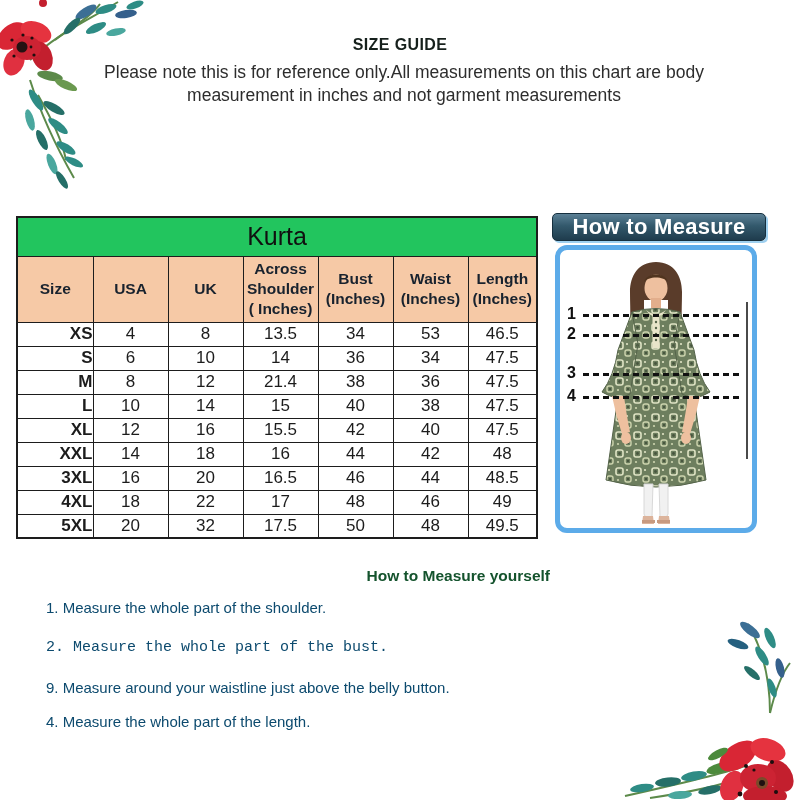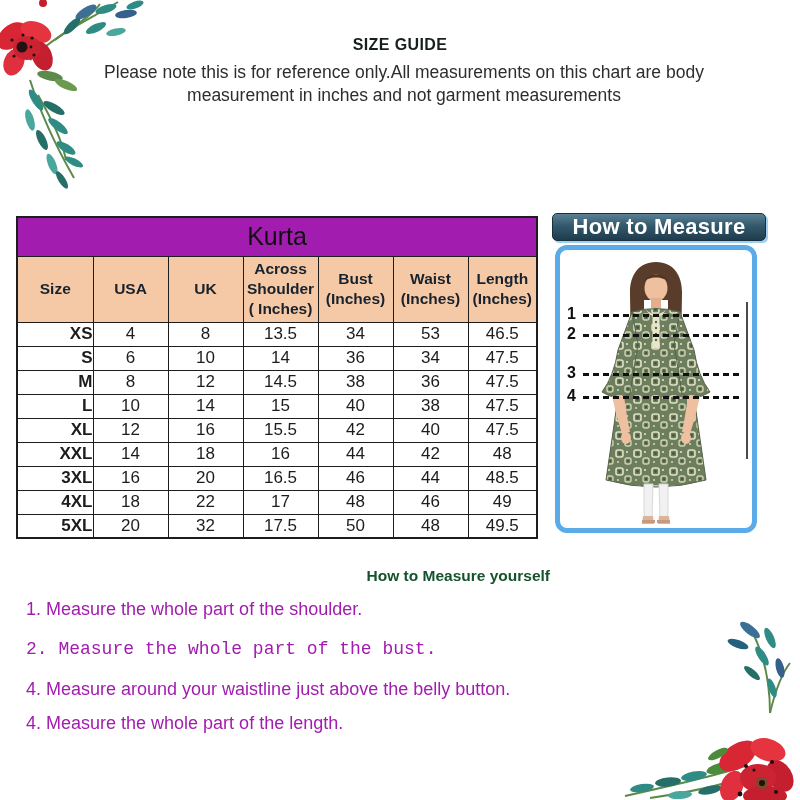--- a/index.html
+++ b/index.html
@@ -15,21 +15,21 @@
   }
 
   
   .size-table-wrap { position:absolute; left:16px; top:216px; }
   table.size-table { border-collapse:collapse; table-layout:fixed; width:520px; }
   table.size-table th, table.size-table td {
     border:1px solid #1d1d1d; text-align:center; vertical-align:middle; padding:0;
   }
   table.size-table { border:2px solid #1d1d1d; }
   .tbl-title th {
-    background:#a21caf; height:39px; font-size:25px; font-weight:normal; color:#101010;
+    background:#22c55e; height:39px; font-size:25px; font-weight:normal; color:#101010;
     border:2px solid #1d1d1d;
   }
   .tbl-head th {
     background:#f6c9a6; height:66px; font-size:15.5px; font-weight:bold; color:#18222e;
     line-height:20px; padding:0 2px;
   }
   .tbl-row td { height:24px; font-size:17px; color:#1c1c1c; background:#fff; }
   .tbl-row td.size-cell { font-weight:bold;text-align:right; }
 
   
@@ -54,21 +54,21 @@
   .mnum {
     position:absolute; left:7px; z-index:2; font-weight:bold; font-size:16px; color:#111;
   }
   .vline { position:absolute; left:186px; top:52px; width:2px; height:157px; background:#4a4a4a; z-index:2; }
 
   
   .instr-title {
     position:absolute; top:567px; left:0; width:550px; text-align:right;
     font-size:15.5px; font-weight:bold; color:#14532d;
   }
-  .instr-item { position:absolute; left:26px; font-size:18px; color:#a21caf; white-space:nowrap; }
+  .instr-item { position:absolute; left:46px; font-size:15px; color:#0c4a6e; white-space:nowrap; }
   .instr-item.i0 { top:599px; }
   .instr-item.i1 { top:639px;font-family:Liberation Mono, monospace; }
   .instr-item.i2 { top:679px; }
   .instr-item.i3 { top:713px; }
 
   .floral { position:absolute; pointer-events:none; }
   .floral-tl { left:0; top:0; }
   .floral-br { left:620px; top:618px; }
 </style>
 </head>
@@ -211,21 +211,21 @@
       <td>10</td>
       <td>14</td>
       <td>36</td>
       <td>34</td>
       <td>47.5</td>
     </tr>
     <tr class="tbl-row">
       <td class="size-cell">M</td>
       <td>8</td>
       <td>12</td>
-      <td>14.5</td>
+      <td>21.4</td>
       <td>38</td>
       <td>36</td>
       <td>47.5</td>
     </tr>
     <tr class="tbl-row">
       <td class="size-cell">L</td>
       <td>10</td>
       <td>14</td>
       <td>15</td>
       <td>40</td>
@@ -336,14 +336,14 @@
     <div class="mline" style="top:123px"></div>
     <span class="mnum" style="top:137px">4</span>
     <div class="mline" style="top:146px"></div>
     <div class="vline"></div>
   </div>
 </div>
 
 <div class="instr-title">How to Measure yourself</div>
 <div class="instr-item i0">1. Measure the whole part of the shoulder.</div>
 <div class="instr-item i1">2. Measure the whole part of the bust.</div>
-<div class="instr-item i2">4. Measure around your waistline just above the belly button.</div>
+<div class="instr-item i2">9. Measure around your waistline just above the belly button.</div>
 <div class="instr-item i3">4. Measure the whole part of the length.</div>
 
 </body></html>

